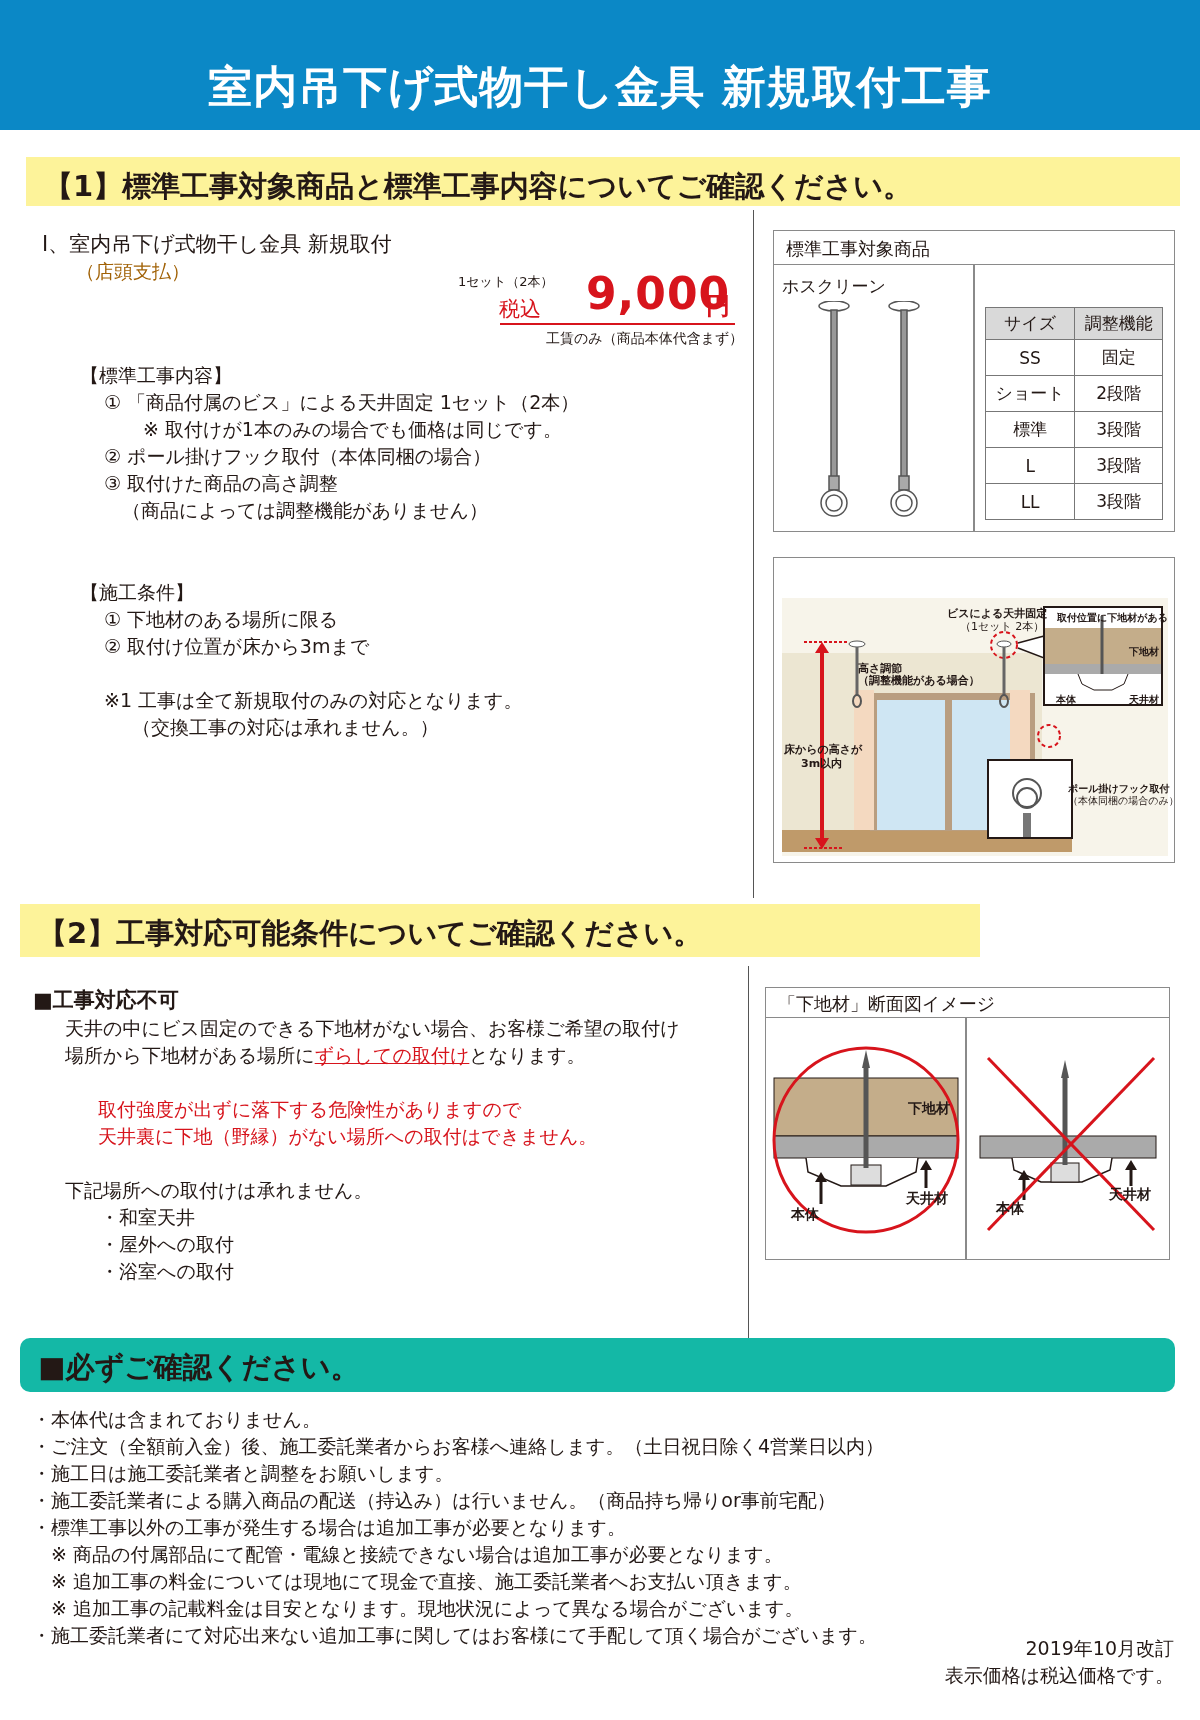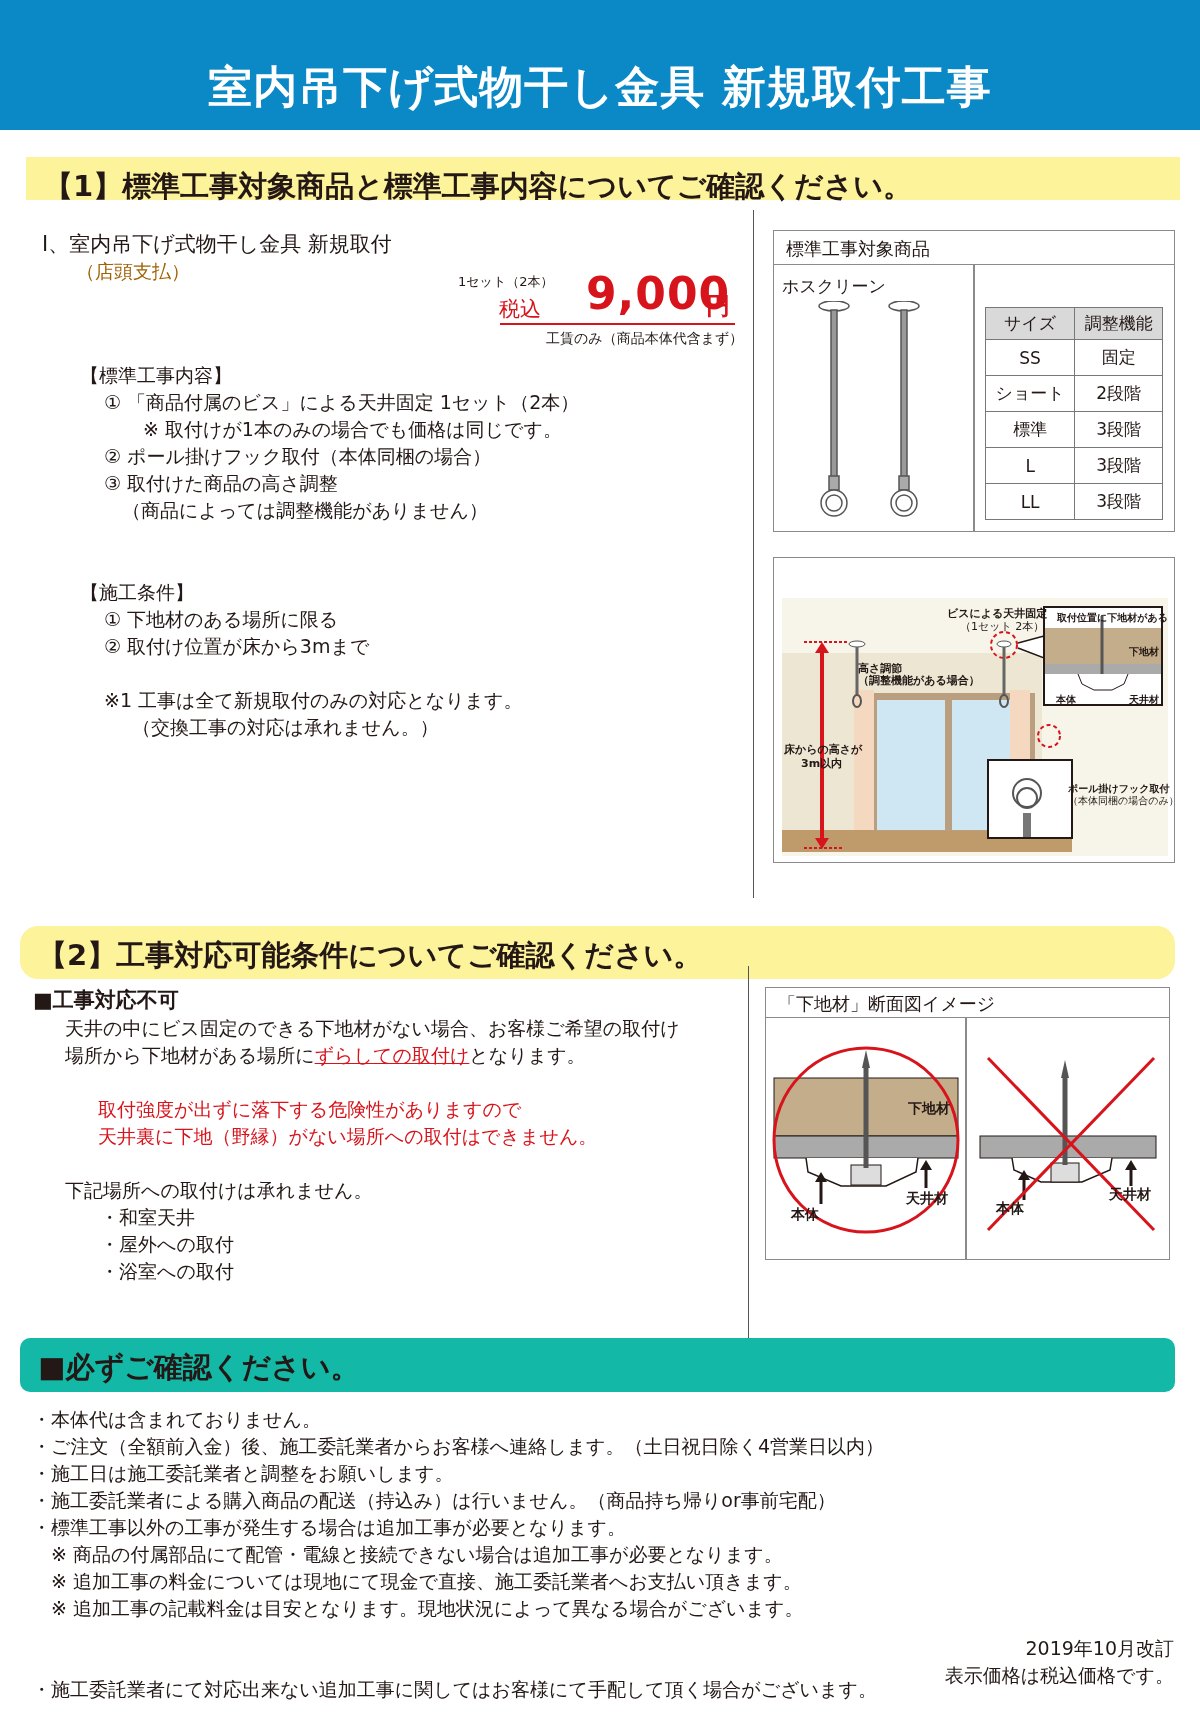--- a/index.html
+++ b/index.html
@@ -26,21 +26,21 @@
   .note-line { position: absolute; left: 32px; font-size: 19px; white-space: nowrap; }
   .lbl { font-size: 11px; font-weight: bold; white-space: nowrap; position: absolute; color: #231815; }
 </style>
 </head>
 <body>
 
 <div class="abs hdr">
   <div class="hdr-title">室内吊下げ式物干し金具 新規取付工事</div>
 </div>
 
-<div class="abs band-y" style="left:26px;top:157px;width:1154px;height:43px;text-align:center;">
+<div class="abs band-y" style="left:26px;top:157px;width:1154px;height:49px;text-align:center;">
   <div class="band-title">【1】標準工事対象商品と標準工事内容についてご確認ください。</div>
 </div>
 
 <div class="abs t20" style="left:42px;top:230px;font-size:21px;">Ⅰ、室内吊下げ式物干し金具 新規取付</div>
 <div class="abs t18 blue" style="left:76px;top:259px;">（店頭支払）</div>
 
 <div class="abs" style="left:458px;top:273px;font-size:13px;white-space:nowrap;">1セット（2本）</div>
 <div class="abs red" style="left:499px;top:295px;font-size:21px;white-space:nowrap;">税込</div>
 <div class="abs red" style="left:586px;top:268px;font-size:44px;font-weight:bold;white-space:nowrap;letter-spacing:1px;">9,000</div>
 <div class="abs red" style="left:706px;top:290px;font-size:24px;font-weight:bold;white-space:nowrap;">円</div>
@@ -152,21 +152,21 @@
   <div class="lbl" style="left:282px;top:135px;font-size:10px;">本体</div>
   <div class="lbl" style="left:355px;top:135px;font-size:10px;">天井材</div>
   <div class="lbl" style="left:84px;top:103px;">高さ調節</div>
   <div class="lbl" style="left:84px;top:115px;">（調整機能がある場合）</div>
   <div class="lbl" style="left:10px;top:184px;">床からの高さが</div>
   <div class="lbl" style="left:27px;top:198px;">3m以内</div>
   <div class="lbl" style="left:294px;top:224px;font-size:10px;">ポール掛けフック取付</div>
   <div class="lbl" style="left:294px;top:236px;font-size:10px;font-weight:normal;">（本体同梱の場合のみ）</div>
 </div>
 
-<div class="abs band-y" style="left:20px;top:926px;width:1155px;height:53px;border-radius:18px;">
+<div class="abs band-y" style="left:20px;top:904px;width:960px;height:53px;">
   <div class="band-title">【2】工事対応可能条件についてご確認ください。</div>
 </div>
 
 <div class="abs" style="left:33px;top:986px;font-size:21px;font-weight:bold;white-space:nowrap;">■工事対応不可</div>
 <div class="abs t18" style="left:65px;top:1016px;">天井の中にビス固定のできる下地材がない場合、お客様ご希望の取付け</div>
 <div class="abs t18" style="left:65px;top:1043px;">
   <span>場所から下地材がある場所に</span><span class="red" style="text-decoration:underline;">ずらしての取付け</span><span>となります。</span>
 </div>
 <div class="abs t18 red" style="left:98px;top:1097px;">取付強度が出ずに落下する危険性がありますので</div>
 <div class="abs t18 red" style="left:98px;top:1124px;">天井裏に下地（野縁）がない場所への取付はできません。</div>
@@ -219,16 +219,16 @@
 </div>
 
 <div class="note-line" style="top:1407px;">・本体代は含まれておりません。</div>
 <div class="note-line" style="top:1434px;">・ご注文（全額前入金）後、施工委託業者からお客様へ連絡します。（土日祝日除く4営業日以内）</div>
 <div class="note-line" style="top:1461px;">・施工日は施工委託業者と調整をお願いします。</div>
 <div class="note-line" style="top:1488px;">・施工委託業者による購入商品の配送（持込み）は行いません。（商品持ち帰りor事前宅配）</div>
 <div class="note-line" style="top:1515px;">・標準工事以外の工事が発生する場合は追加工事が必要となります。</div>
 <div class="note-line" style="top:1542px;">　※ 商品の付属部品にて配管・電線と接続できない場合は追加工事が必要となります。</div>
 <div class="note-line" style="top:1569px;">　※ 追加工事の料金については現地にて現金で直接、施工委託業者へお支払い頂きます。</div>
 <div class="note-line" style="top:1596px;">　※ 追加工事の記載料金は目安となります。現地状況によって異なる場合がございます。</div>
-<div class="note-line" style="top:1677px;text-align:center;">・施工委託業者にて対応出来ない追加工事に関してはお客様にて手配して頂く場合がございます。</div>
+<div class="note-line" style="top:1623px;text-align:center;">・施工委託業者にて対応出来ない追加工事に関してはお客様にて手配して頂く場合がございます。</div>
 
 <div class="abs t18" style="right:26px;top:1636px;text-align:right;margin-left:32px;">2019年10月改訂</div>
 <div class="abs t18" style="right:26px;top:1663px;text-align:right;">表示価格は税込価格です。</div>
 
 </body></html>

